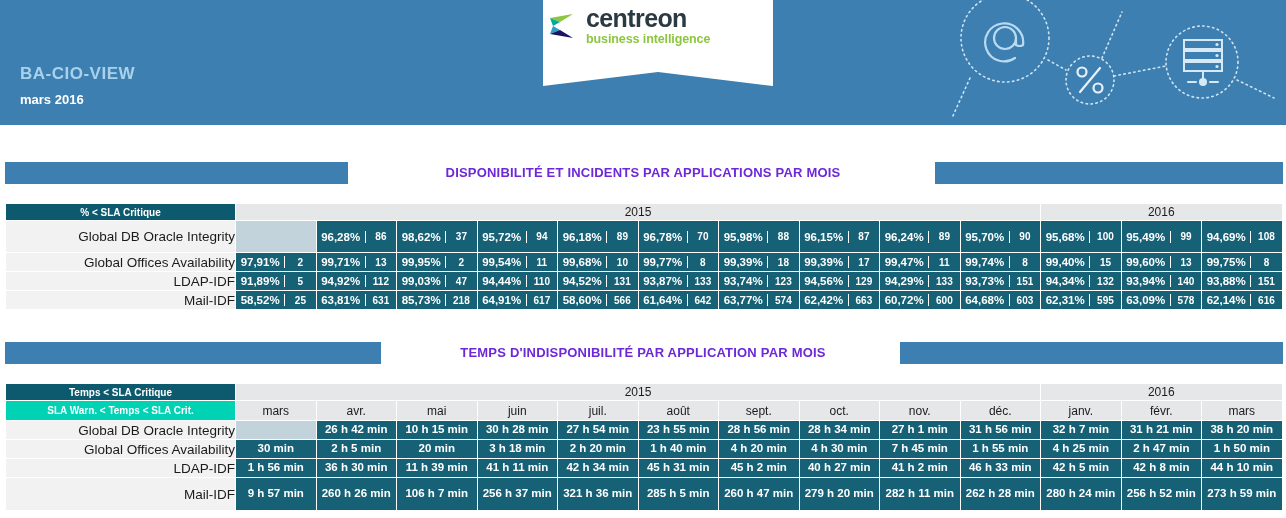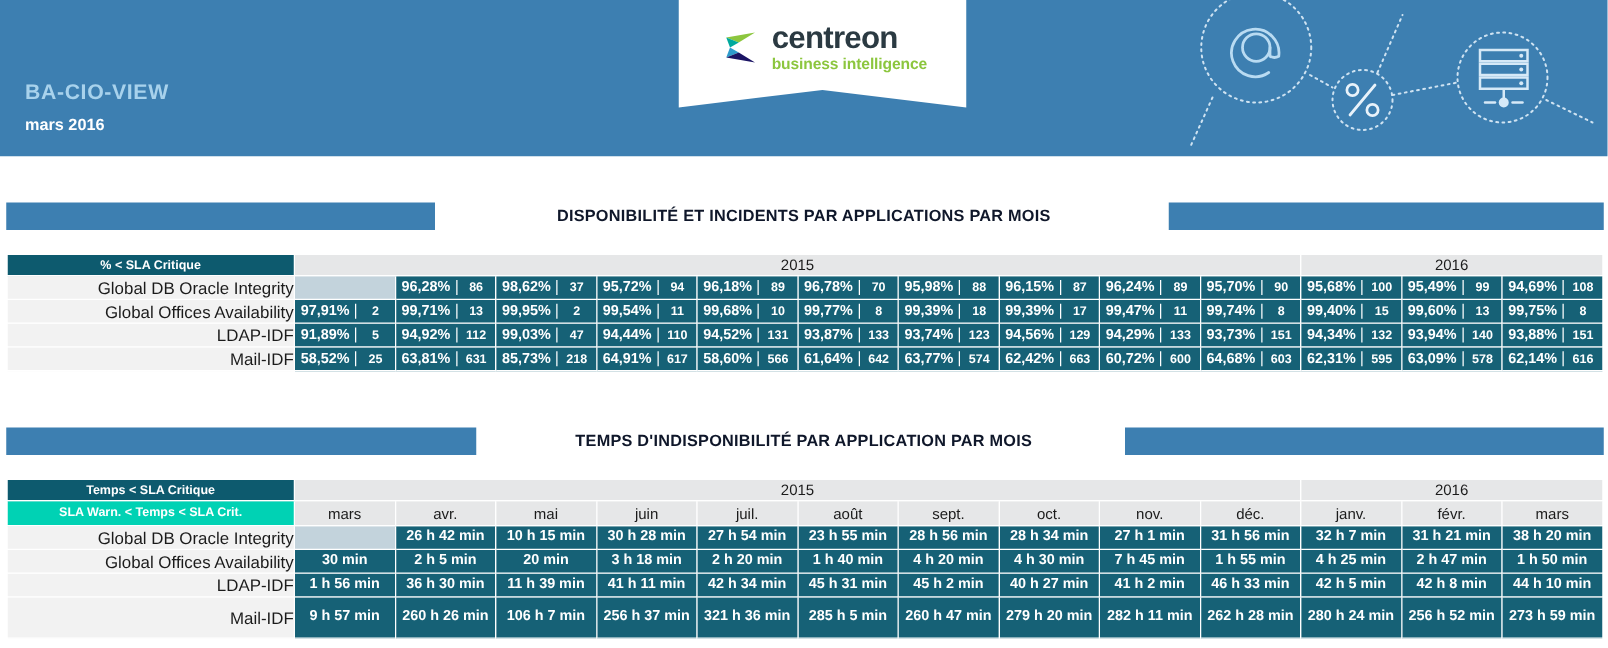--- a/index.html
+++ b/index.html
@@ -34,41 +34,41 @@
     background: #ffffff;
   }
   .logo-plaque::after {
     content: ""; position: absolute; left: 0; top: 72px;
     width: 0; height: 0;
     border-left: 115px solid #ffffff;
     border-right: 115px solid #ffffff;
     border-bottom: 14px solid transparent;
   }
   .logo-inner {
-    position: absolute; left: 0; top: 12px; width: 230px; height: 52px;
-    display: flex; align-items: center; justify-content: center; gap: 9px;
+    position: absolute; left: 0; top: 0; width: 230px; height: 52px;
+    display: flex; align-items: center; justify-content: flex-start; gap: 9px;
   }
   .logo-text { line-height: 1; }
   .logo-name { font-size: 25px; font-weight: bold; color: #2b3a42; letter-spacing: -.6px; }
   .logo-tag { font-size: 12.5px; font-weight: bold; color: #8cc63e; letter-spacing: -.1px; margin-top: 2px; }
 
   
   .decor { position: absolute; right: 0; top: 0; width: 356px; height: 125px; }
 
   
   .sect { position: absolute; left: 0; width: 1286px; height: 22px; }
   .sect .bar-l, .sect .bar-r {
     position: absolute; top: 0; height: 22px; background: #3d7fb1;
   }
   .sect .bar-l { left: 5px; }
   .sect .bar-r { right: 3px; }
   .sect .sect-title {
     position: absolute; top: 0; left: 0; width: 1286px; height: 22px;
     text-align: center; line-height: 22px;
-    font-size: 13px; font-weight: bold; color: #0f172a; letter-spacing: .2px;
+    font-size: 13px; font-weight: bold; color: #6d28d9; letter-spacing: .2px;
   }
   #sect1 .bar-l { width: 343px; }
   #sect1 .bar-r { width: 348px; }
   #sect2 .bar-l { width: 376px; }
   #sect2 .bar-r { width: 383px; }
 
   
   .tbl { position: absolute; border-collapse: collapse; table-layout: fixed; }
   .tbl td, .tbl th { padding: 0; border: 1px solid #ffffff; }
 
@@ -204,21 +204,21 @@
             <span class="cell-pct">98,62%</span>
             <span class="cell-cnt">37</span>
           </div>
         </td>
         <td class="cell" style="height: 19px;">
           <div class="cell-inner">
             <span class="cell-pct">95,72%</span>
             <span class="cell-cnt">94</span>
           </div>
         </td>
-        <td class="cell" style="height: 19px;">
+        <td class="cell" style="height: 32px;">
           <div class="cell-inner">
             <span class="cell-pct">96,18%</span>
             <span class="cell-cnt">89</span>
           </div>
         </td>
         <td class="cell" style="height: 19px;">
           <div class="cell-inner">
             <span class="cell-pct">96,78%</span>
             <span class="cell-cnt">70</span>
           </div>

